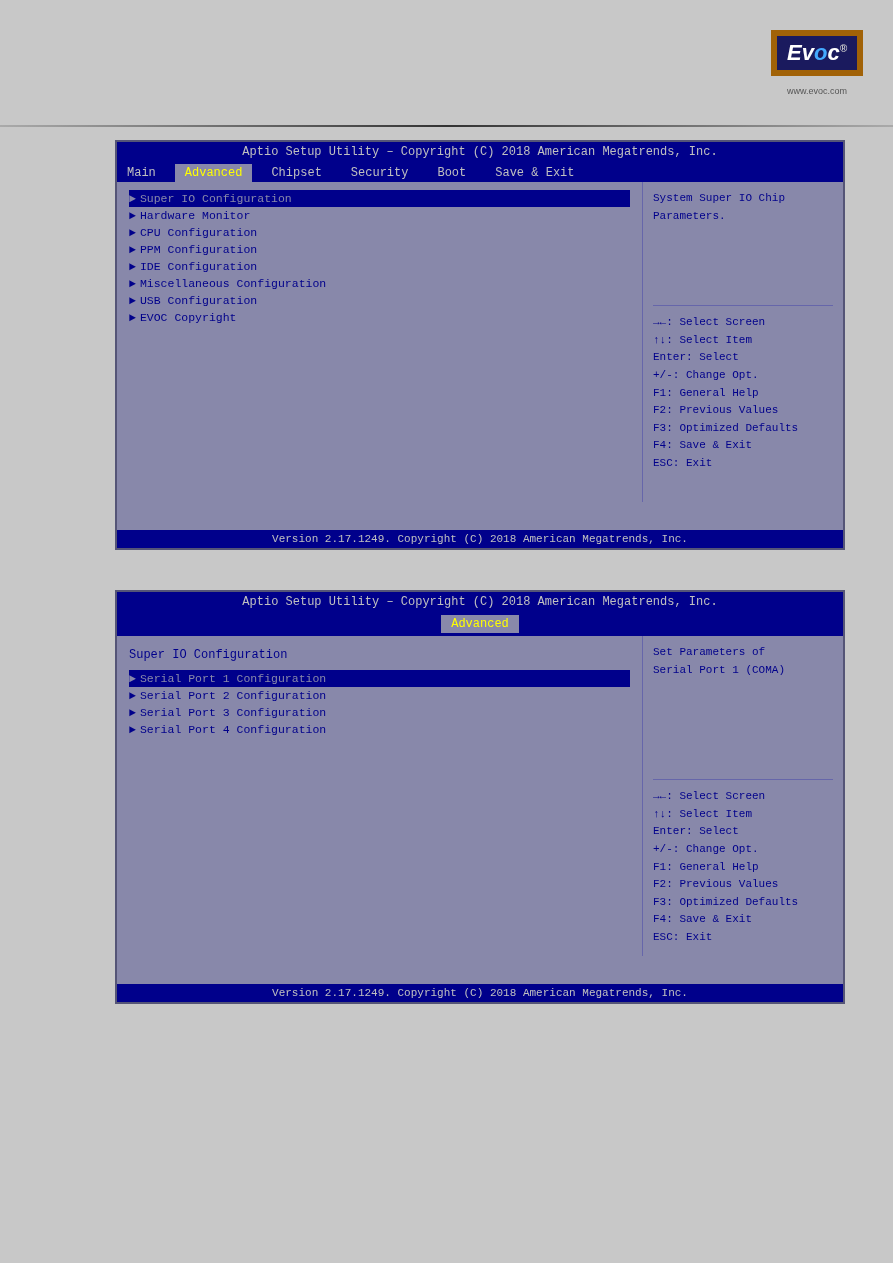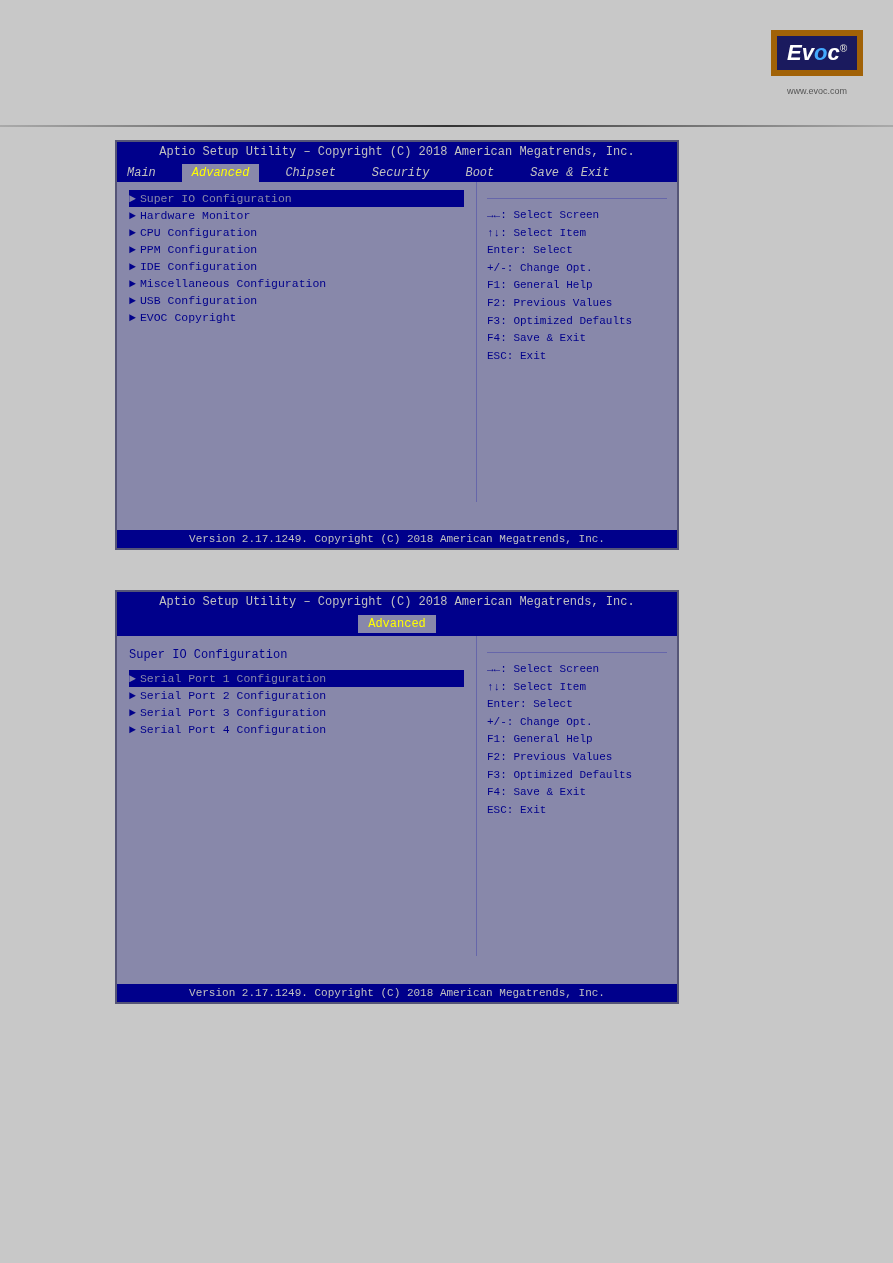--- a/index.html
+++ b/index.html
@@ -45,21 +45,21 @@
       width: 100%;
       height: 2px;
       background: linear-gradient(to right, #aaa, #333, #aaa);
       margin-top: 5px;
     }
 
     
     .bios-container {
       position: absolute;
       left: 115px;
-      width: 564px;
+      width: 730px;
       background: #8888aa;
       border: 2px solid #555577;
     }
 
     .bios-container-1 {
       top: 140px;
     }
 
     .bios-container-2 {
       top: 590px;
@@ -73,22 +73,21 @@
       font-size: 12px;
       text-align: center;
       padding: 3px 0;
     }
 
     
     .bios-tabs {
       background: #00008b;
       display: flex;
       padding: 2px 0 0 0;
-      gap: 16px;
-      font-style: italic;
+      gap: 9px;
     }
     .bios-tab {
       font-family: 'Courier New', monospace;
       font-size: 12px;
       padding: 2px 10px;
       color: #c0c0c0;
       cursor: pointer;
     }
     .bios-tab.active {
       background: #8888aa;
@@ -257,20 +256,23 @@
       <div class="bios-menu-item">
         <span class="arrow">►</span>
         <span>USB Configuration</span>
       </div>
       <div class="bios-menu-item">
         <span class="arrow">►</span>
         <span>EVOC Copyright</span>
       </div>
     </div>
     <div class="bios-right">
+      <div class="bios-help-text" style="margin-bottom:80px;">
+        System Super IO Chip<br>Parameters.
+      </div>
       <div class="bios-help-divider"></div>
       <div class="bios-help-text">
         →←: Select Screen<br>
         ↑↓: Select Item<br>
         Enter: Select<br>
         +/-: Change Opt.<br>
         F1: General Help<br>
         F2: Previous Values<br>
         F3: Optimized Defaults<br>
         F4: Save &amp; Exit<br>
@@ -304,20 +306,23 @@
       <div class="bios-menu-item">
         <span class="arrow">►</span>
         <span>Serial Port 3 Configuration</span>
       </div>
       <div class="bios-menu-item">
         <span class="arrow">►</span>
         <span>Serial Port 4 Configuration</span>
       </div>
     </div>
     <div class="bios-right">
+      <div class="bios-help-text" style="margin-bottom:100px;">
+        Set Parameters of<br>Serial Port 1 (COMA)
+      </div>
       <div class="bios-help-divider"></div>
       <div class="bios-help-text">
         →←: Select Screen<br>
         ↑↓: Select Item<br>
         Enter: Select<br>
         +/-: Change Opt.<br>
         F1: General Help<br>
         F2: Previous Values<br>
         F3: Optimized Defaults<br>
         F4: Save &amp; Exit<br>

